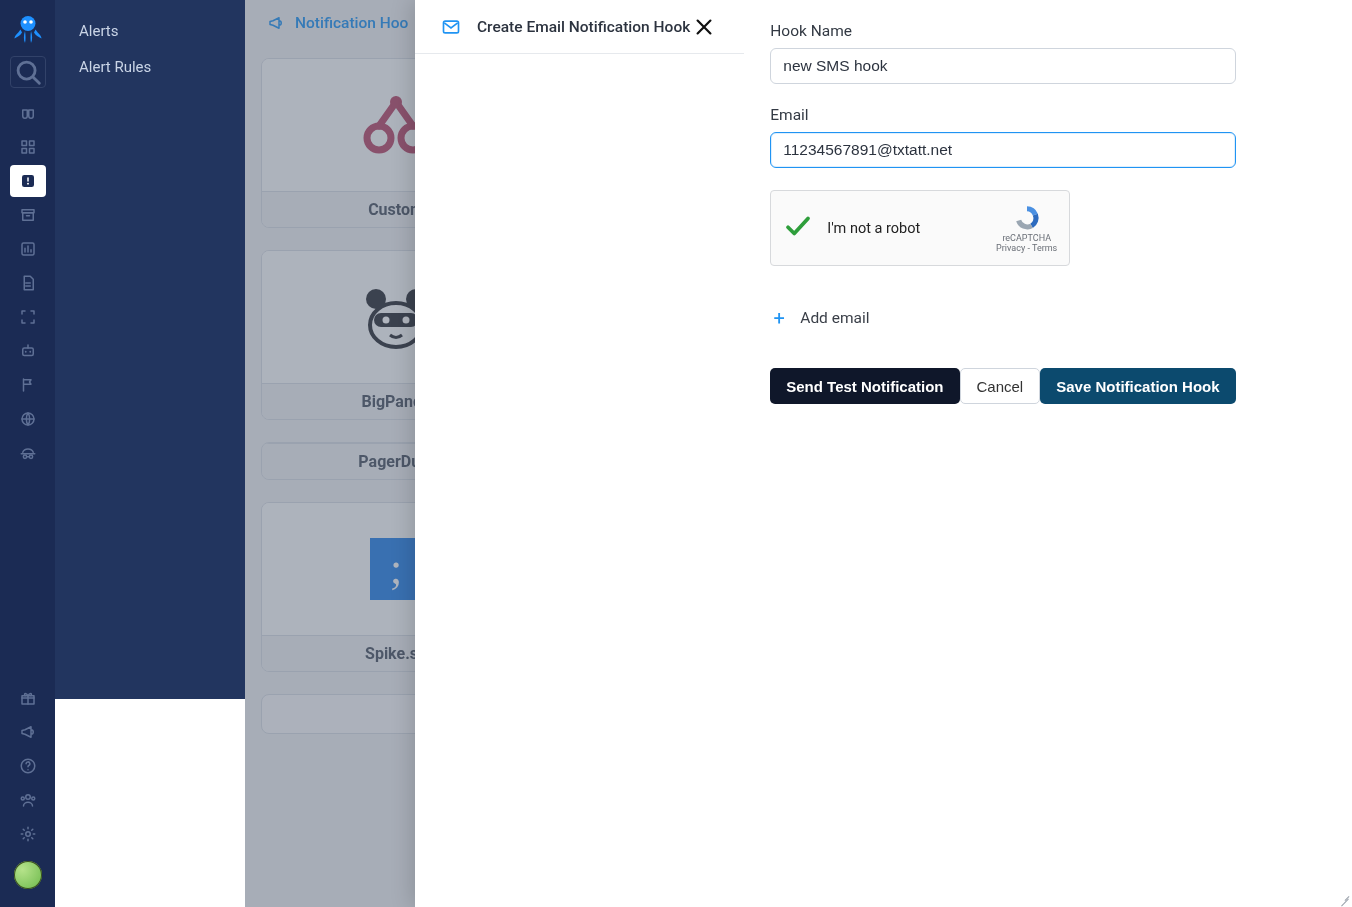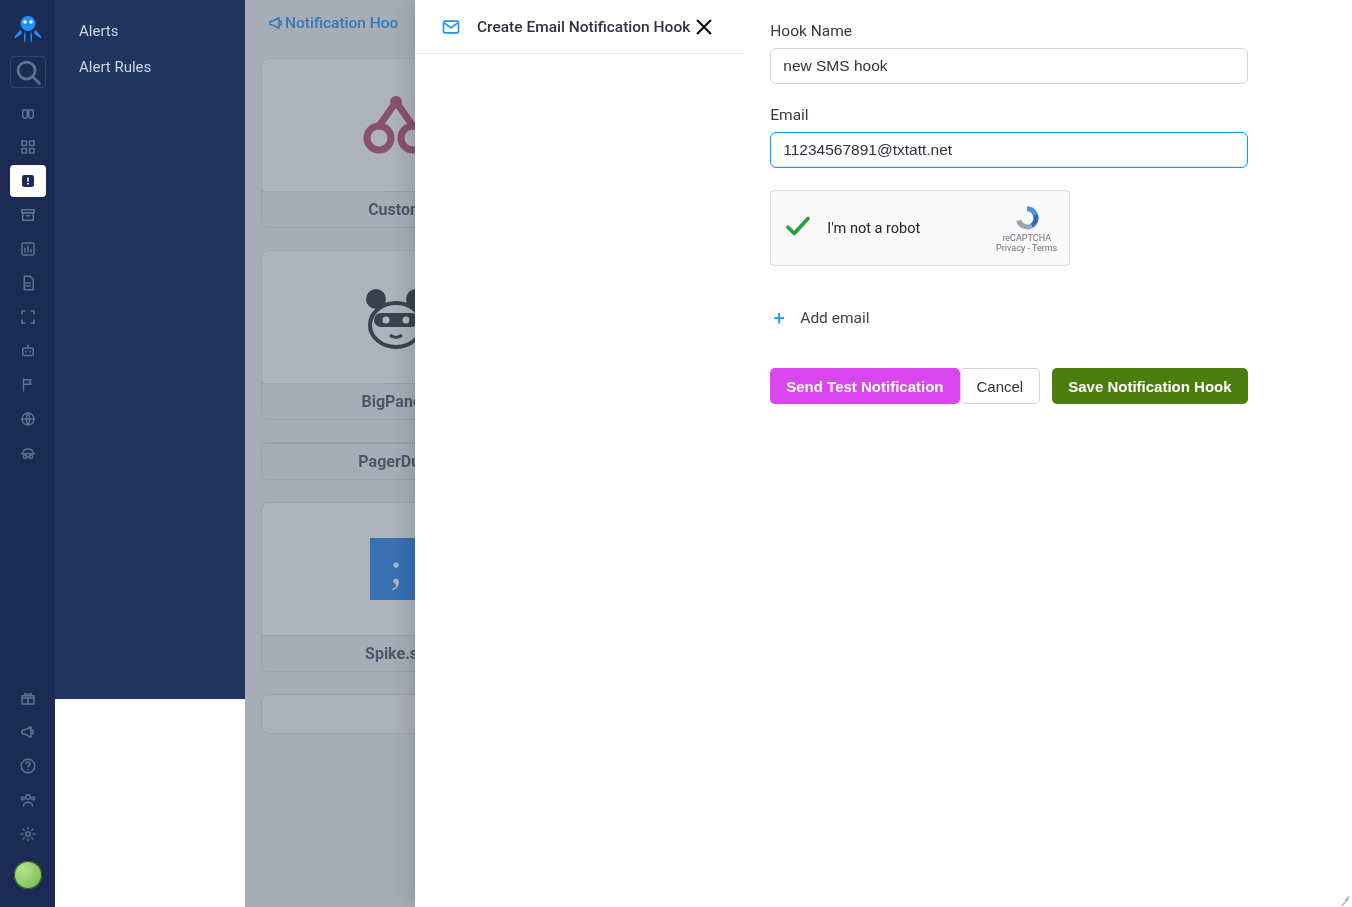--- a/index.html
+++ b/index.html
@@ -39,21 +39,21 @@
     color:#c9d4e6; font-size:15px; padding:8px 14px; border-radius:4px; margin-bottom:2px; cursor:pointer;
   }
   .side-item.active { background: #2e86d4; color:#fff; }
 
   
   .main-bg {
     position:absolute; left:245px; top:0; width:1107px; height:907px;
     background:#eef0f3;
   }
   .tab-bar { display:flex; align-items:center; padding:10px 22px; height:46px; }
-  .tab { display:flex; align-items:flex-end; color:var(--blue2); font-size:15.5px; font-weight:500; }
+  .tab { display:flex; align-items:flex-end; gap:10px; color:var(--blue2); font-size:15.5px; font-weight:500; }
   .tab svg { width:18px; height:18px; }
 
   .cards { padding:12px 16px; display:flex; flex-direction:column; gap:22px; }
   .hook-card { width:270px; border:1px solid var(--light-border); border-radius:8px; background:#f7f8fa; overflow:hidden; }
   .hook-card .imgzone { height:132px; display:flex; align-items:center; justify-content:center; background:#fafbfc; }
   .hook-card .labelzone { height:36px; display:flex; align-items:center; justify-content:center; font-weight:700; color:#4b5563; background:#eef0f3; border-top:1px solid var(--light-border); }
   .spike-block { width:52px; height:62px; background:#2782e8; display:flex; align-items:center; justify-content:center; color:#fff; font-size:44px; font-family: Georgia, serif; line-height:1;}
 
   
   .overlay {
@@ -90,23 +90,23 @@
   .recaptcha .check { color:#2e9e3b; margin-right:14px; }
   .recaptcha .rtext { color:#222; font-size:14.5px; flex:1; }
   .recaptcha .rbadge { display:flex; flex-direction:column; align-items:center; font-size:9px; color:#6a6f77; }
   .recaptcha .rbadge svg { width:34px; height:30px; }
 
   .add-email { display:flex; align-items:center; gap:12px; margin-top:40px; cursor:pointer; color:#3a3f48; font-size:15.5px; }
   .add-email .plus { color:var(--blue2); font-size:20px; font-weight:400; width:18px; text-align:center;}
 
   .action-row { display:flex; align-items:center; margin-top:38px; }
   .btn { height:36px; border-radius:5px; padding:0 16px; font-size:15px; font-weight:600; border:none; cursor:pointer; display:flex; align-items:center; }
-  .btn.test { background:#d946ef; color:#fff; }
+  .btn.test { background:#0f172a; color:#fff; }
   .btn.cancel { background:#fff; color:#333; border:1px solid #cfd5dd; font-weight:400; }
-  .btn.save { background:#4d7c0f; color:#fff; margin-left:12px; }
+  .btn.save { background:#0c4a6e; color:#fff; }
   .action-row .spacer { flex:1; }
 
   
   .stroke { fill:none; stroke:currentColor; stroke-width:2; stroke-linecap:round; stroke-linejoin:round; }
 
   
   .corner-resize {
     position:absolute; right:2px; bottom:2px; width:14px; height:14px;
   }
   .corner-resize::before,

